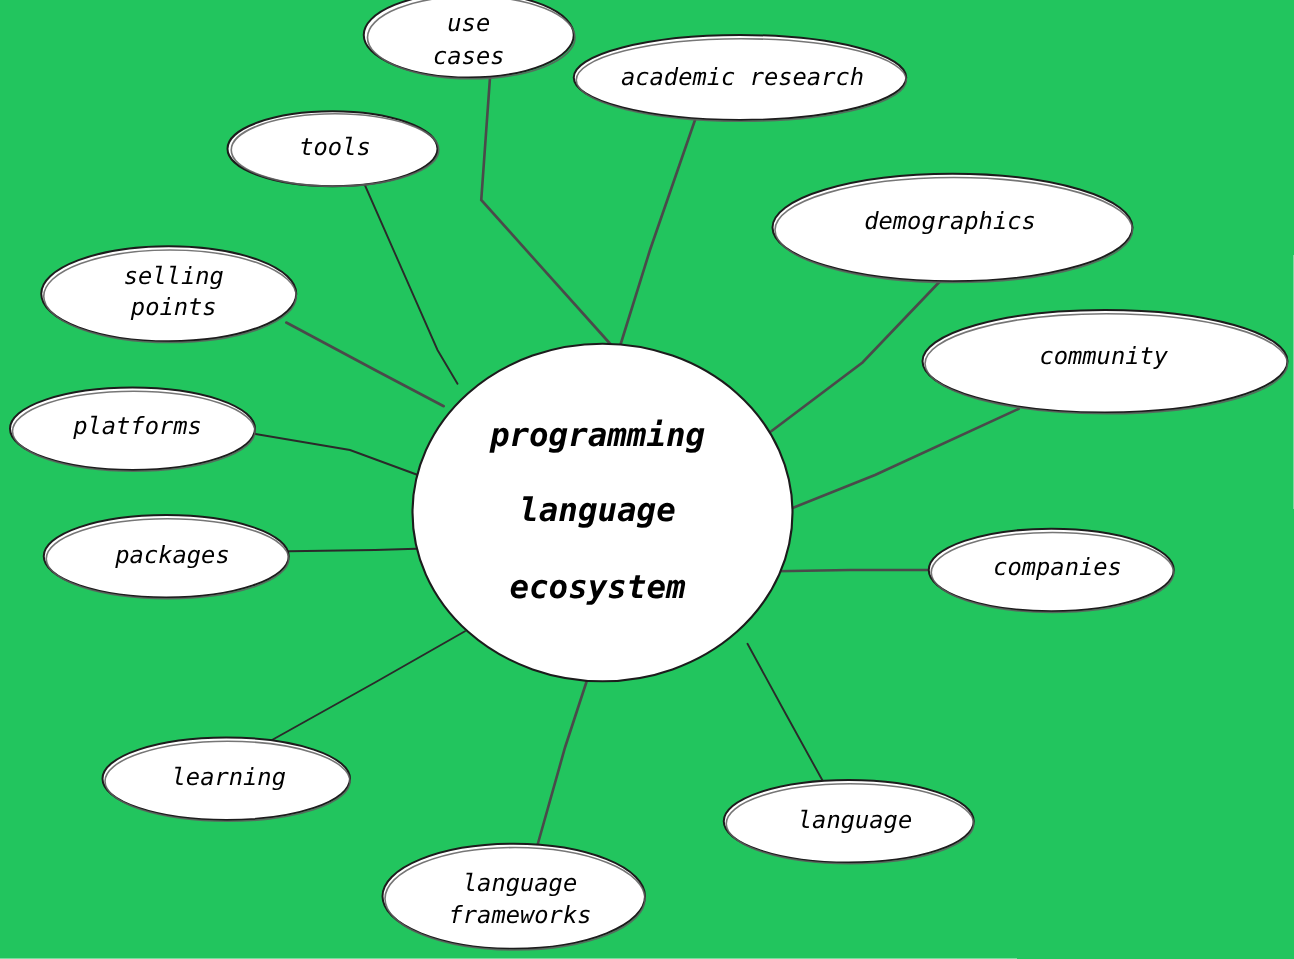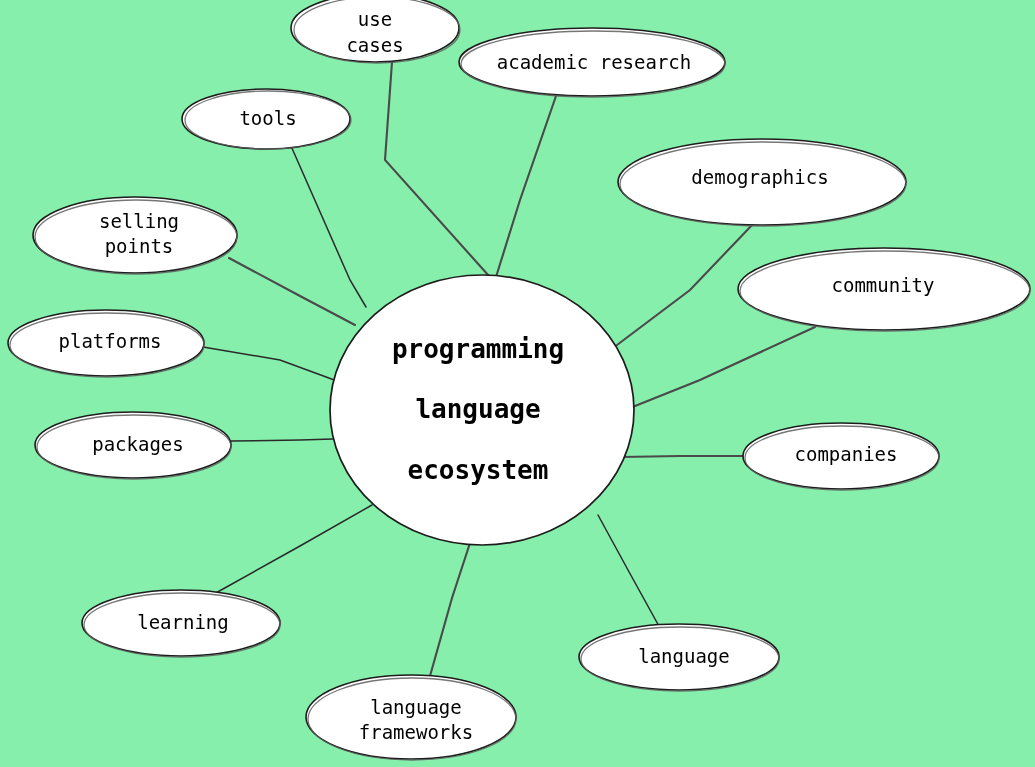--- a/index.html
+++ b/index.html
@@ -10,21 +10,22 @@
   body {
     width: 1035px;
     height: 767px;
     overflow: hidden;
     font-family: "DejaVu Sans Mono", monospace;
   }
   #mindmap-canvas {
     position: relative;
     width: 1035px;
     height: 767px;
-    background: #86efac;
+    background: #22c55e;
+    font-style: italic;
   }
   svg#graph {
     display: block;
     width: 1035px;
     height: 767px;
   }
   .edge-line {
     stroke: #2a2a2a;
     stroke-width: 1.5;
     fill: none;

